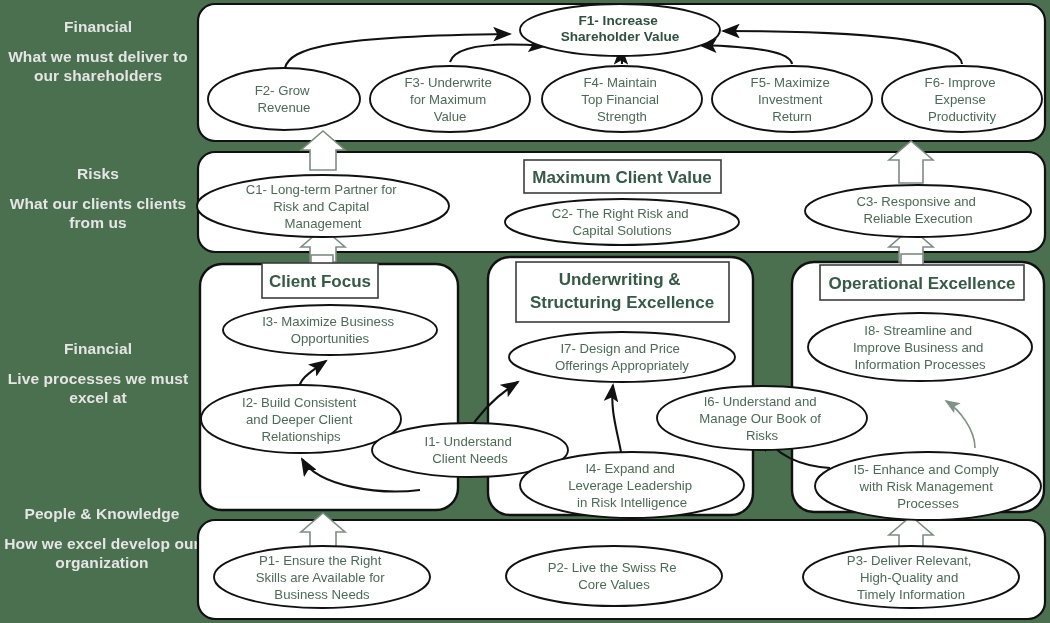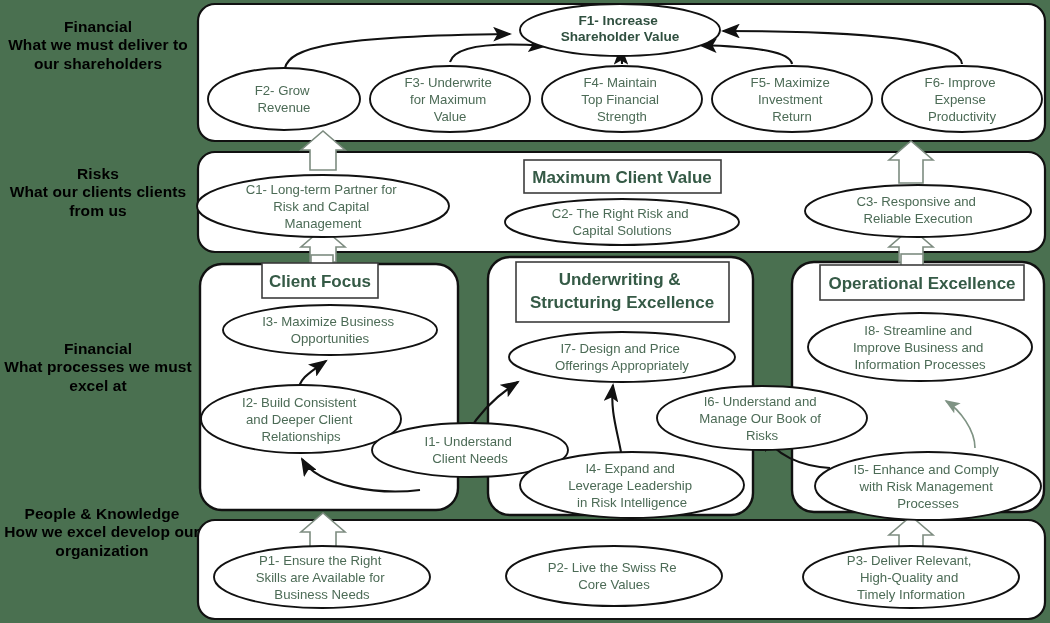--- a/index.html
+++ b/index.html
@@ -8,28 +8,28 @@
     background:#4a7050;
     font-family:"Liberation Sans", sans-serif;
     overflow:hidden;
   }
   #stage{position:relative;width:1050px;height:623px;}
   svg#map{position:absolute;left:0;top:0;width:1050px;height:623px;}
 
   .perspective-label{
     position:absolute;
     text-align:center;
-    color:#000000;
+    color:#e5e5e5;
     font-weight:bold;
     line-height:1.18;
     font-size:15.5px;
     letter-spacing:.1px;
   }
   .perspective-label .ptitle{display:block;}
-  .perspective-label .pdesc{display:block;font-weight:bold;}
+  .perspective-label .pdesc{display:block;font-weight:bold;margin-top:12px;}
 
   .ell-text{
     fill:#4c6b56;
     font-family:"Liberation Sans", sans-serif;
     font-size:13.2px;
     text-anchor:middle;
   }
   .ell-text.bold{fill:#2f4f3f;font-weight:bold;font-size:13.6px;}
   .theme-text{
     fill:#355a46;
@@ -56,21 +56,21 @@
     <span class="pdesc">What we must deliver to our shareholders</span>
   </div>
 
   <div class="perspective-label" style="left:2px;top:165px;width:192px;">
     <span class="ptitle">Risks</span>
     <span class="pdesc">What our clients clients from us</span>
   </div>
 
   <div class="perspective-label" style="left:2px;top:340px;width:192px;">
     <span class="ptitle">Financial</span>
-    <span class="pdesc">What processes we must excel at</span>
+    <span class="pdesc">Live processes we must excel at</span>
   </div>
 
   <div class="perspective-label" style="left:2px;top:505px;width:200px;">
     <span class="ptitle">People &amp; Knowledge</span>
     <span class="pdesc">How we excel develop our organization</span>
   </div>
 
   <svg id="map" viewBox="0 0 1050 623">
     <defs>
       <marker id="arrowhead" markerWidth="9" markerHeight="7" refX="8" refY="3.5" orient="auto" markerUnits="strokeWidth">

